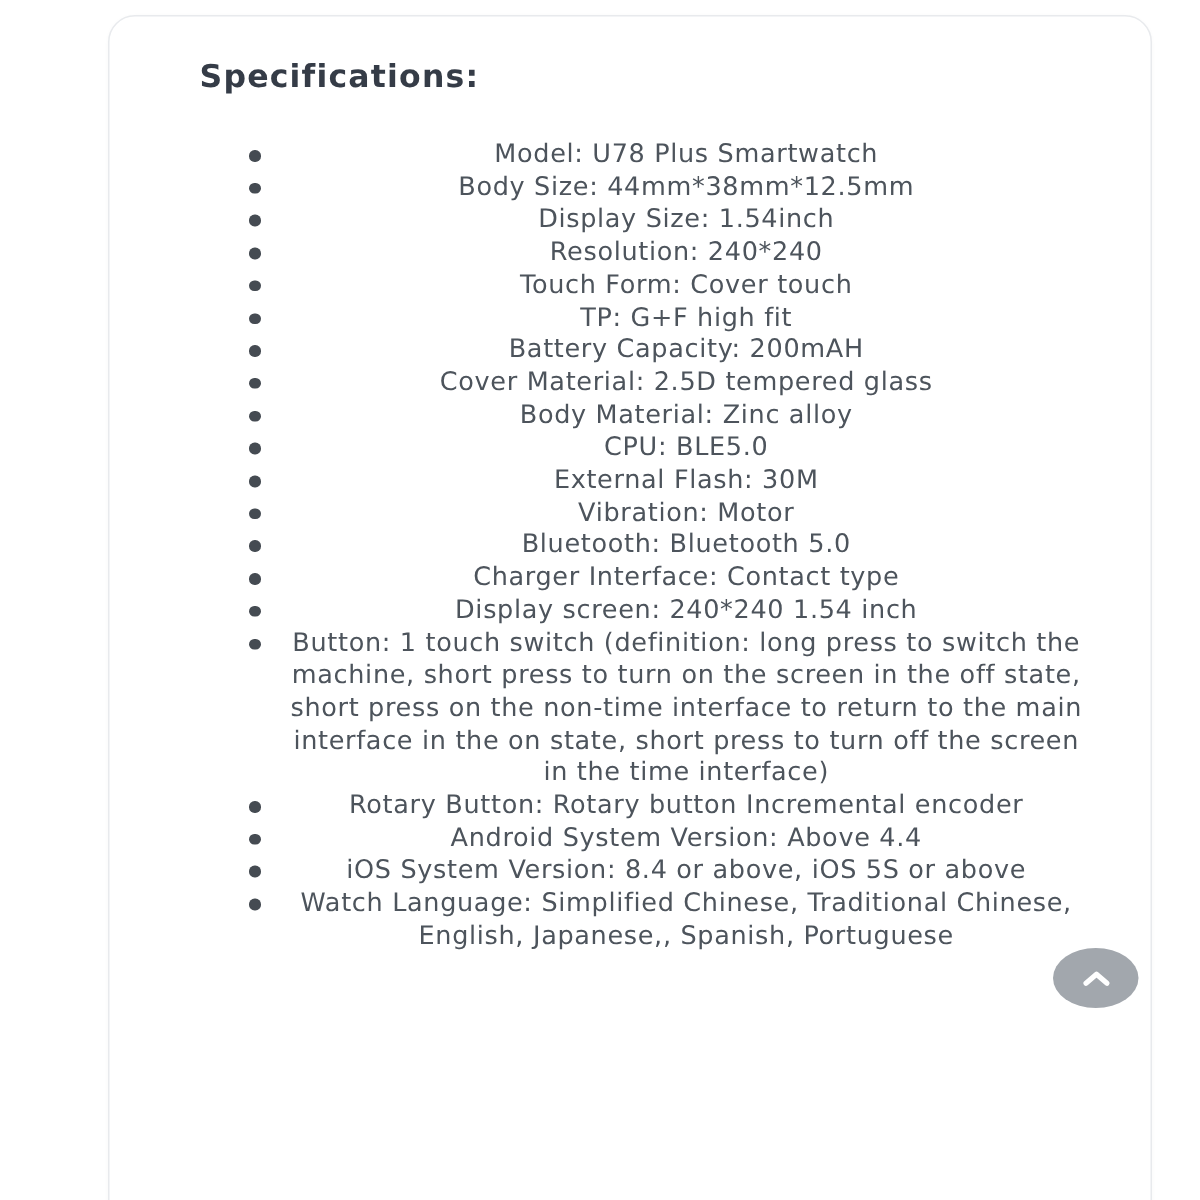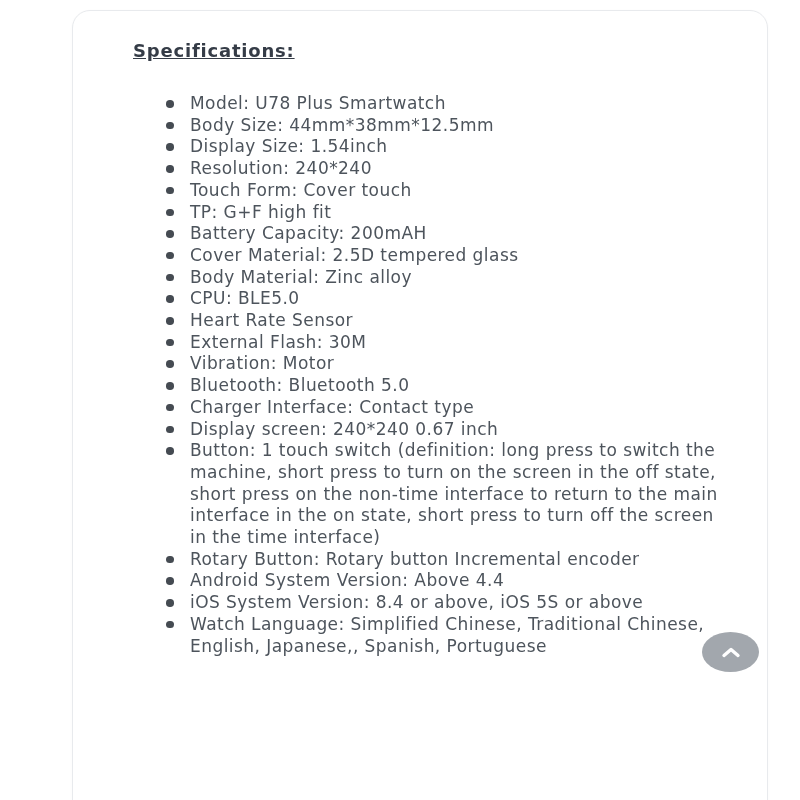--- a/index.html
+++ b/index.html
@@ -19,33 +19,33 @@
     height: 940px;
     background: #ffffff;
     border: 1px solid #e8eaed;
     border-radius: 18px;
     box-shadow: 0 1px 3px rgba(0,0,0,0.03);
   }
   .card-inner {
     padding: 20px 30px 0 60px;
   }
   .page-title {
-    font-size: 18px;
+    font-size: 21px;
     font-weight: 700;
     letter-spacing: 0.8px;
     color: #353c47;
     line-height: 40px;
     margin-bottom: 22px;
-    text-decoration: underline;
   }
   ul.specs-list {
     list-style: none;
     margin: 0;
     padding: 0;
     max-width: 592px;
+    text-align: center;
   }
   ul.specs-list li {
     position: relative;
     padding-left: 57px;
     max-width: 592px;
     font-size: 17px;
     letter-spacing: 0.45px;
     line-height: 21.7px;
     color: #4d545c;
   }
@@ -89,26 +89,25 @@
         <li>Model: U78 Plus Smartwatch</li>
         <li>Body Size: 44mm*38mm*12.5mm</li>
         <li>Display Size: 1.54inch</li>
         <li>Resolution: 240*240</li>
         <li>Touch Form: Cover touch</li>
         <li>TP: G+F high fit</li>
         <li>Battery Capacity: 200mAH</li>
         <li>Cover Material: 2.5D tempered glass</li>
         <li>Body Material: Zinc alloy</li>
         <li>CPU: BLE5.0</li>
-        <li>Heart Rate Sensor</li>
         <li>External Flash: 30M</li>
         <li>Vibration: Motor</li>
         <li>Bluetooth: Bluetooth 5.0</li>
         <li>Charger Interface: Contact type</li>
-        <li>Display screen: 240*240 0.67 inch</li>
+        <li>Display screen: 240*240 1.54 inch</li>
         <li>Button: 1 touch switch (definition: long press to switch the machine, short press to turn on the screen in the off state, short press on the non-time interface to return to the main interface in the on state, short press to turn off the screen in the time interface)</li>
         <li>Rotary Button: Rotary button Incremental encoder</li>
         <li>Android System Version: Above 4.4</li>
         <li>iOS System Version: 8.4 or above, iOS 5S or above</li>
         <li>Watch Language: Simplified Chinese, Traditional Chinese, English, Japanese,, Spanish, Portuguese</li>
       </ul>
   </div>
 </div>
 
 <button class="scroll-top-btn" type="button">

